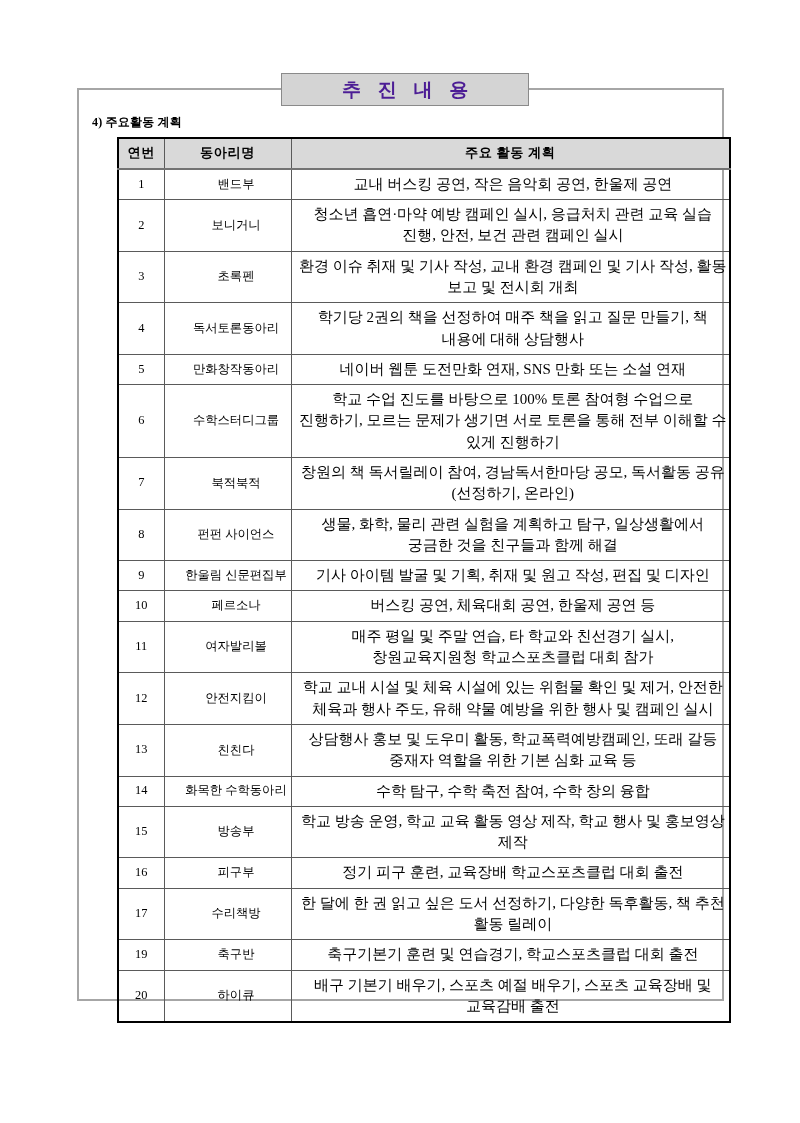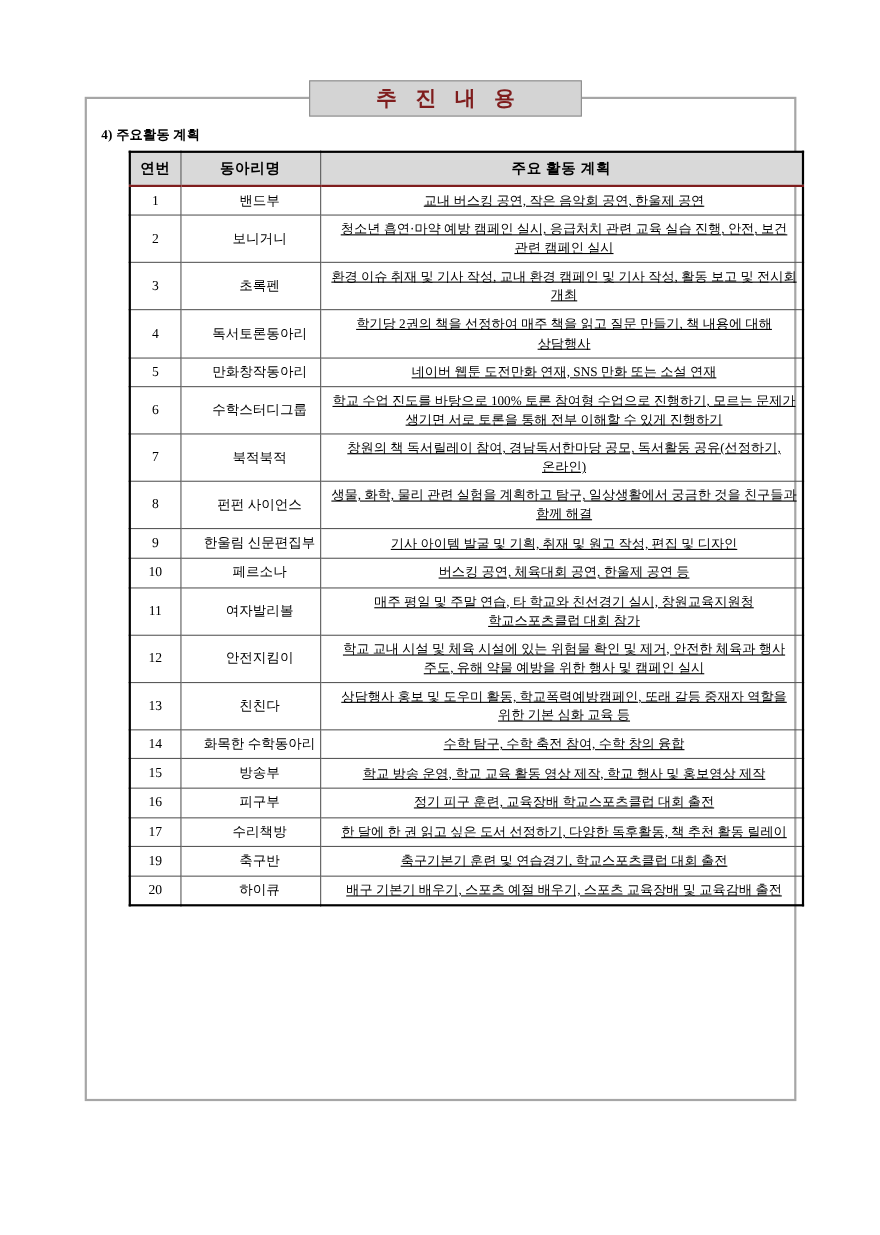--- a/index.html
+++ b/index.html
@@ -49,21 +49,21 @@
     align-items: center;
     justify-content: center;
     z-index: 5;
   }
   .banner-text {
     font-size: 19px;
     font-weight: bold;
     letter-spacing: 6px;
     text-indent: 6px;
     line-height: 1;
-    color: #7f1d1d;
+    color: #4c1d95;
     white-space: nowrap;
   }
 
   
   .section-heading {
     position: absolute;
     left: 92px;
     top: 114px;
     font-size: 12px;
     font-weight: bold;
@@ -96,37 +96,36 @@
     padding: 4px 4px;
     line-height: 1.42;
     font-size: 12.1px;
     word-break: keep-all;
   }
   table.main thead th {
     background: #d9d9d9;
     font-weight: bold;
     font-size: 13.2px;
     padding: 5px 0;
-    border-bottom: 2px solid #7f1d1d;
+    border-bottom: 2px solid #737373;
     letter-spacing: 0.6px;
   }
   table.main td.no {
     font-size: 12.4px;
     letter-spacing: 0;
   }
   table.main td.club {
     font-size: 12.3px;
     padding-left: 19px;
     padding-right: 2px;
   }
   table.main td.plan {
     padding-left: 7px;
     padding-right: 2px;
-    font-size: 12px;
-    text-decoration: underline;
+    font-size: 15px;
   }
 </style>
 </head>
 <body>
 
 <div class="page">
 
   <div class="doc-frame"></div>
 
   <div class="banner">

